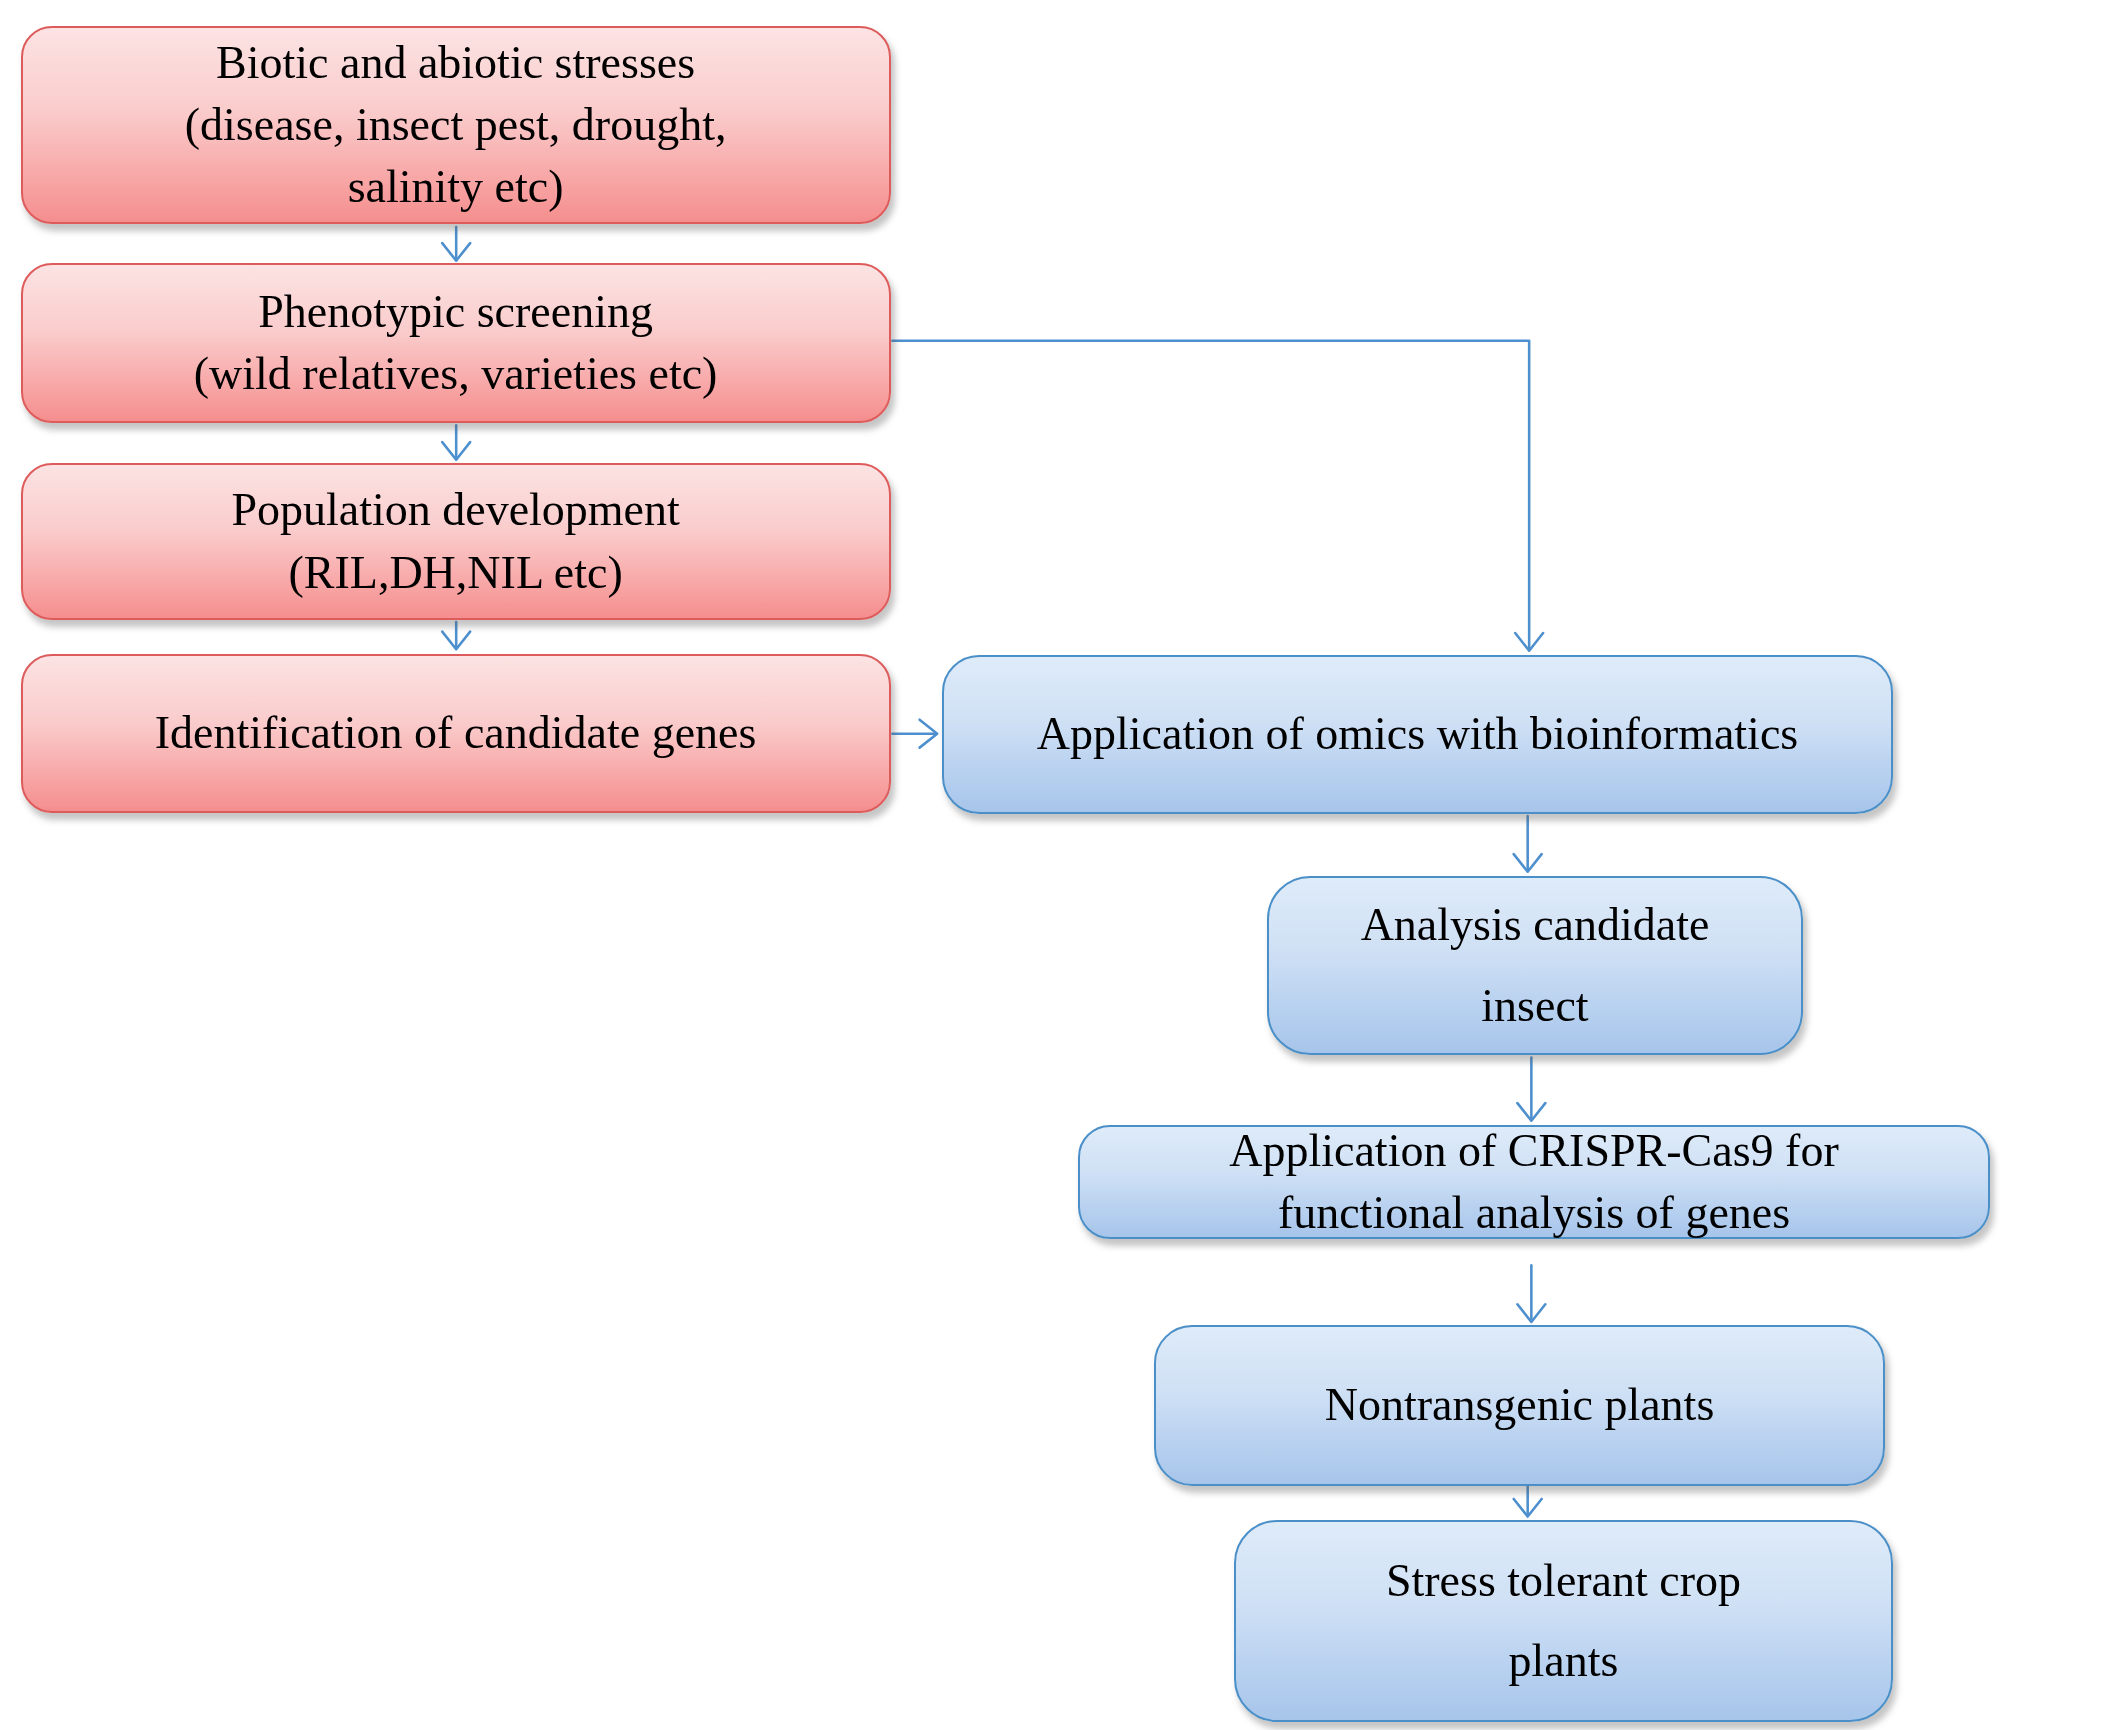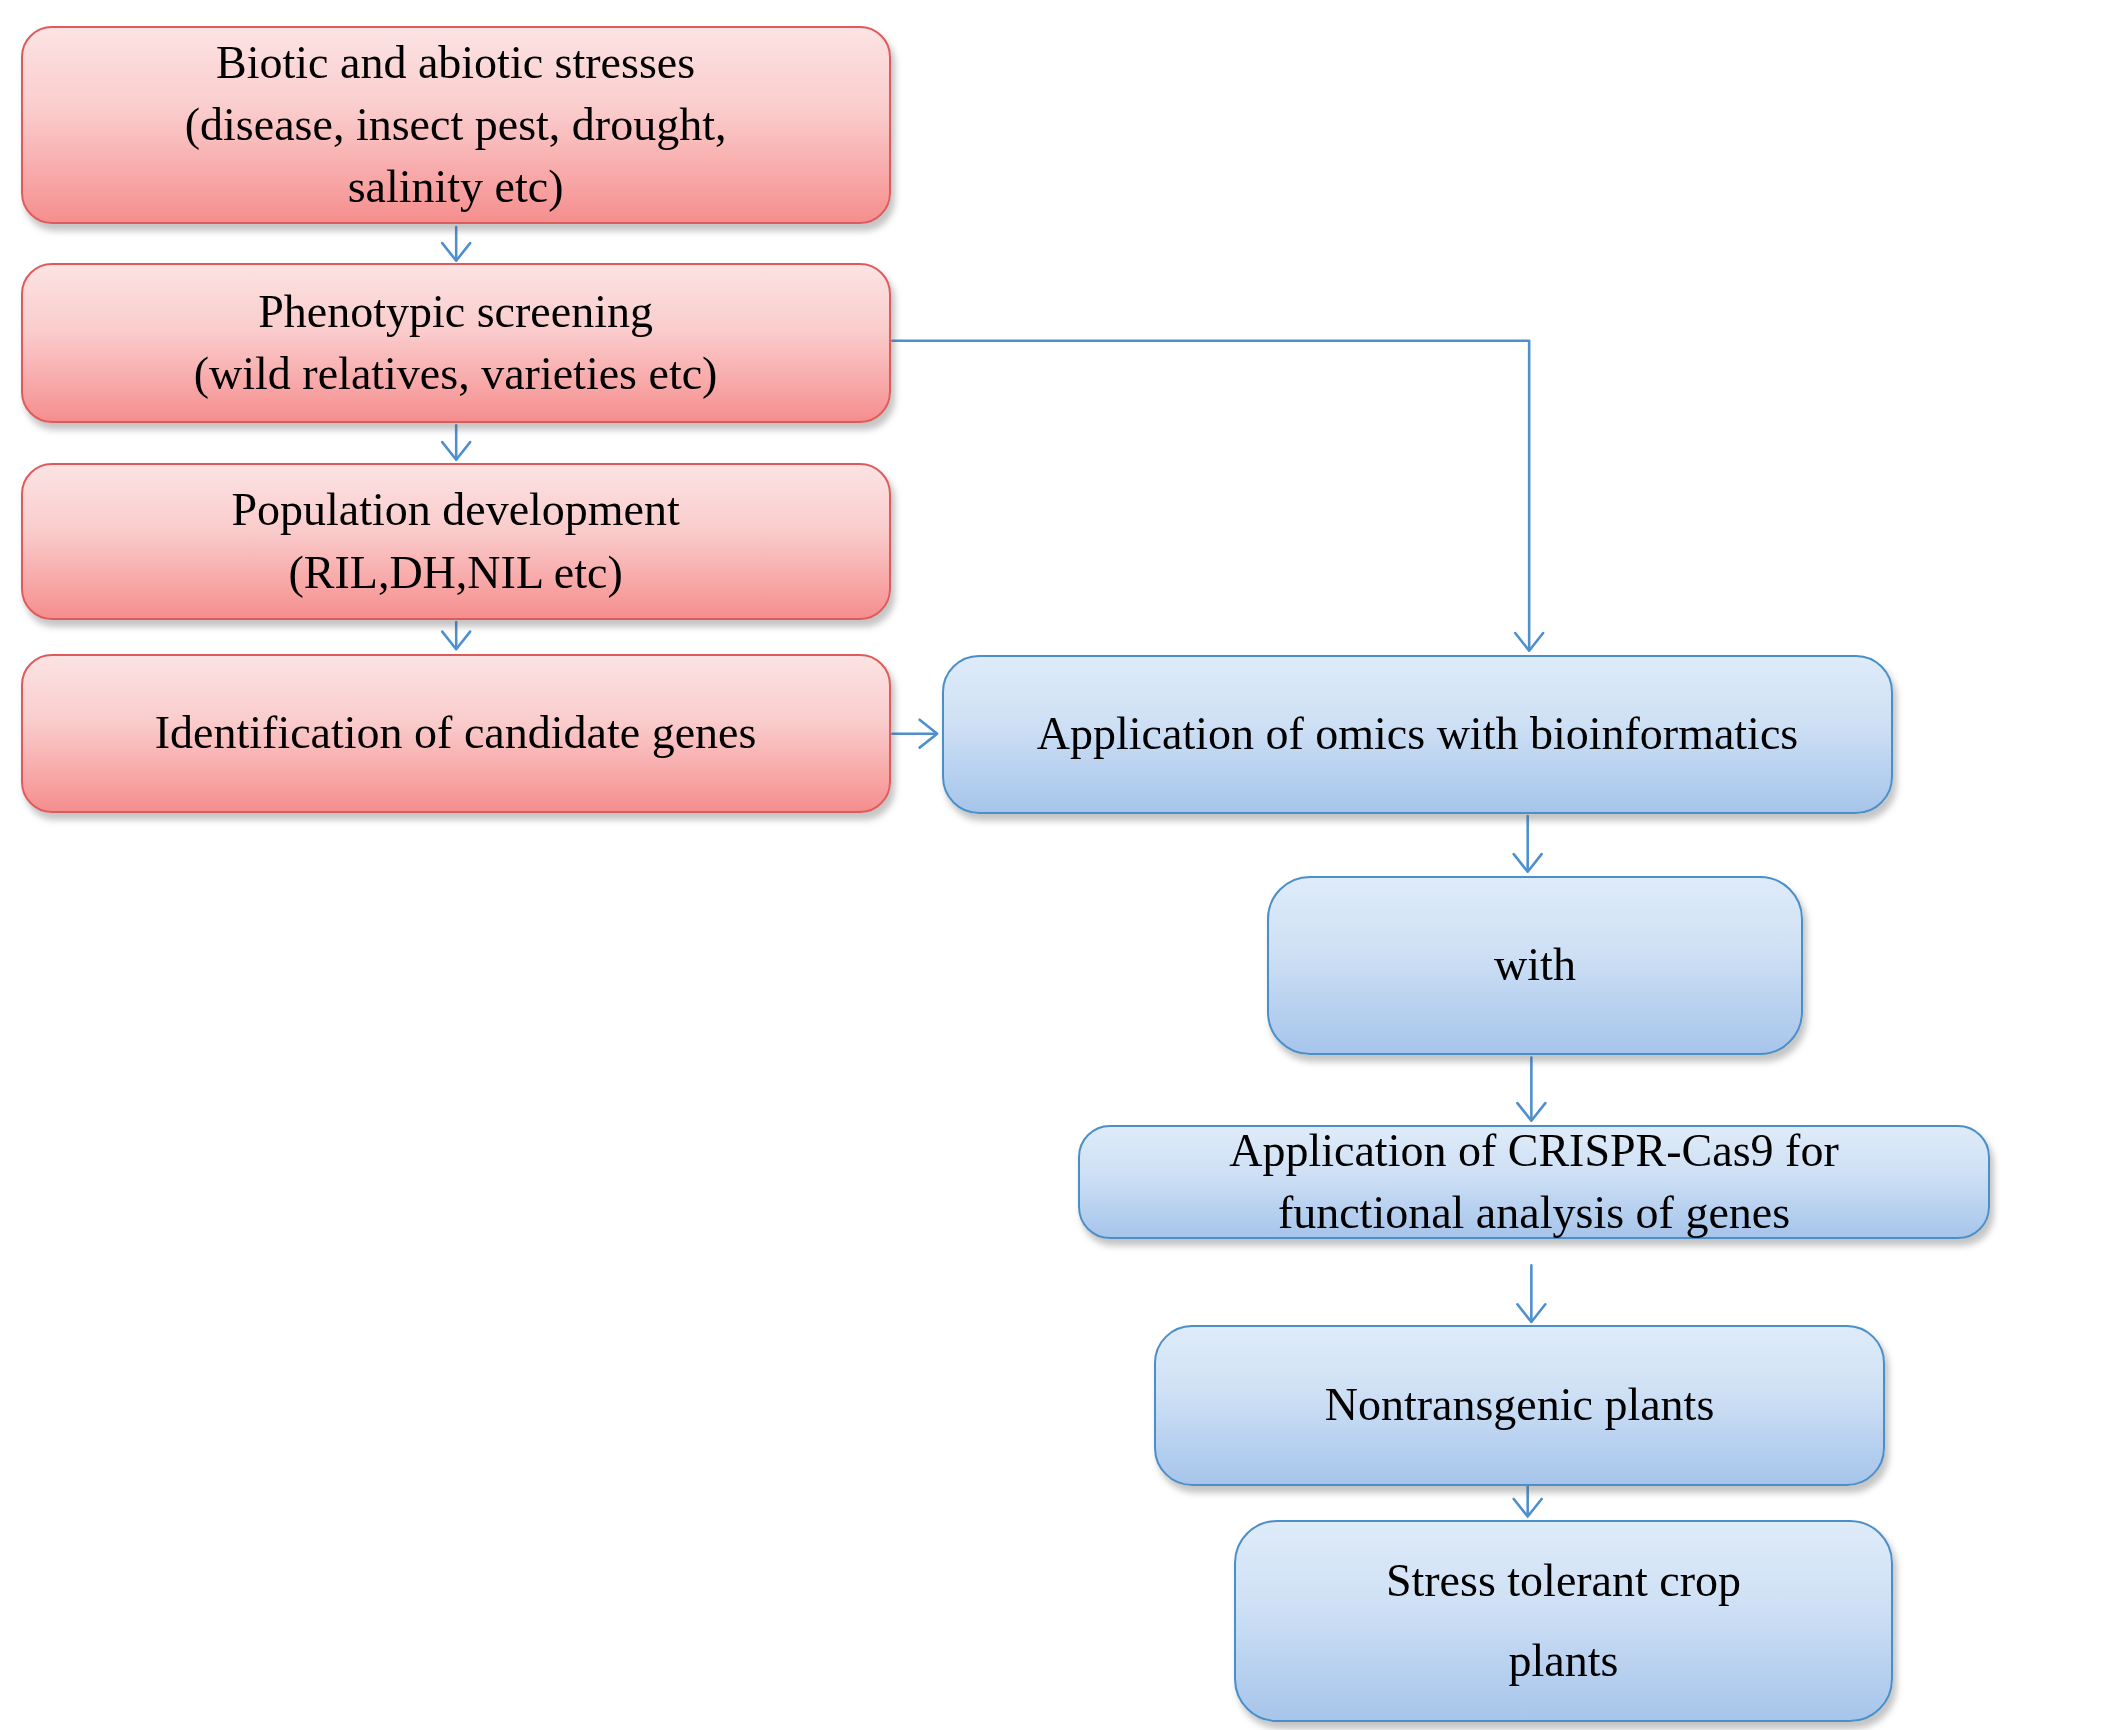--- a/index.html
+++ b/index.html
@@ -131,21 +131,22 @@
 
   <div class="node pink" style="left:20.6px; top:654px; width:870px; height:159px;">
     <div class="ln">Identification of candidate genes</div>
   </div>
 
   <div class="node blue" style="left:942px; top:655px; width:951px; height:159px;">
     <div class="ln">Application of omics with bioinformatics</div>
   </div>
 
   <div class="node blue wide-leading" style="left:1267px; top:876px; width:536px; height:179px; border-radius:43px;">
-    <div class="ln">with</div>
+    <div class="ln">Analysis candidate</div>
+    <div class="ln">insect</div>
   </div>
 
   <div class="node blue" style="left:1078px; top:1125px; width:912px; height:114px; border-radius:32px;">
     <div class="ln">Application of CRISPR-Cas9 for</div>
     <div class="ln">functional analysis of genes</div>
   </div>
 
   <div class="node blue" style="left:1154px; top:1325px; width:731px; height:161px; border-radius:38px;">
     <div class="ln">Nontransgenic plants</div>
   </div>

